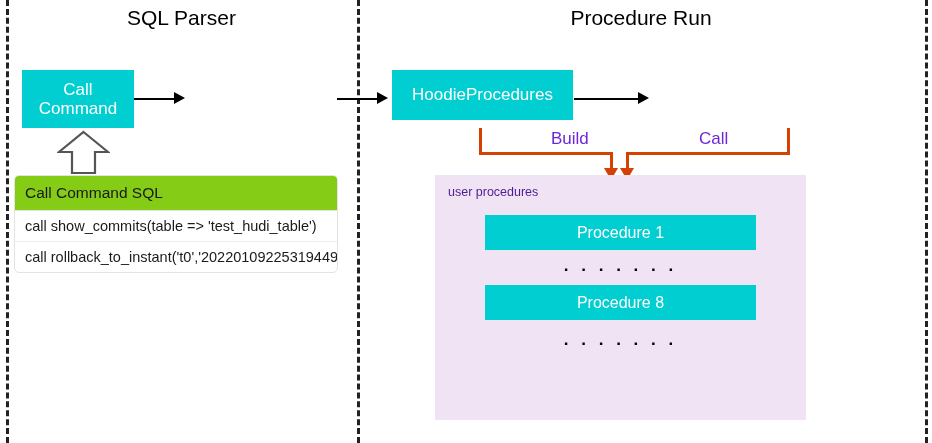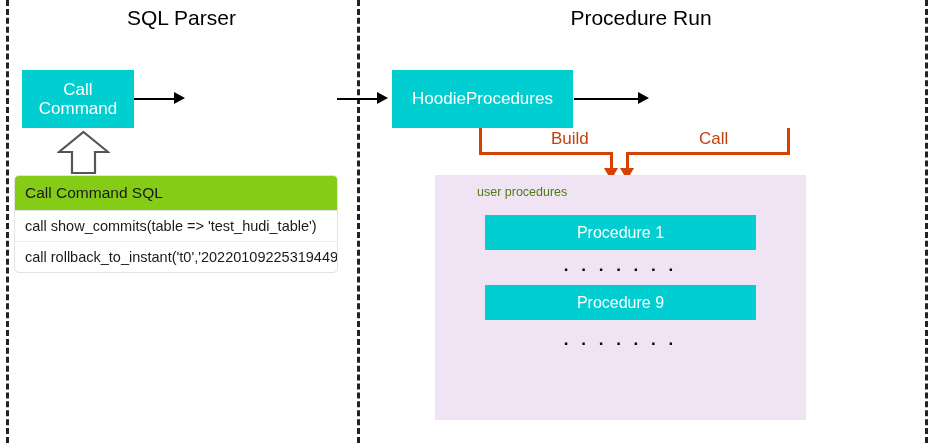--- a/index.html
+++ b/index.html
@@ -48,21 +48,21 @@
     color: #ffffff;
     display: flex;
     align-items: center;
     justify-content: center;
     text-align: center;
     line-height: 1.12;
     box-sizing: border-box;
   }
   .tealbox.b-call     { left: 22px;  top: 70px;  width: 112px; height: 58px; font-size: 17px; }
   .tealbox.b-spark    { left: 190px; top: 70px;  width: 146px; height: 58px; font-size: 17px; }
-  .tealbox.b-hoodie   { left: 392px; top: 70px;  width: 181px; height: 58px; font-size: 17px; text-align: center; }
+  .tealbox.b-hoodie   { left: 392px; top: 70px;  width: 181px; height: 50px; font-size: 17px; text-align: center; }
   .tealbox.b-callproc { left: 653px; top: 70px;  width: 266px; height: 58px; font-size: 17px; }
 
   .tealbox.proc-item {
     left: 485px;
     width: 271px;
     height: 35px;
     font-size: 16px;
   }
   .tealbox.p1 { top: 215px; }
   .tealbox.p2 { top: 285px; }
@@ -152,21 +152,21 @@
     border-left: 7px solid transparent;
     border-right: 7px solid transparent;
     border-top: 12px solid #D64000;
   }
   .o-head-build { left: 604px; top: 168px; }
   .o-head-call  { left: 620px; top: 168px; }
 
   .conn-label {
     position: absolute;
     font-size: 17px;
-    color: #c2410c;
+    color: #6d28d9;
     background: #ffffff;
     padding: 0 5px;
     white-space: nowrap;
   }
   .conn-label.build { left: 546px; top: 129px; }
   .conn-label.call  { left: 694px; top: 129px; }
 
   
   .proc-panel {
     position: absolute;
@@ -174,23 +174,22 @@
     top: 175px;
     width: 371px;
     height: 245px;
     background: #F0E3F3;
   }
   .proc-panel-label {
     position: absolute;
     left: 448px;
     top: 185px;
     font-size: 12.5px;
-    color: #4d7c0f;
-    white-space: nowrap;
-    margin-left: 29px;
+    color: #4c1d95;
+    white-space: nowrap;
   }
   .dots {
     position: absolute;
     left: 485px;
     width: 271px;
     text-align: center;
     font-size: 17px;
     letter-spacing: 4px;
     color: #000000;
     font-weight: bold;
@@ -253,16 +252,16 @@
   <div class="o-head o-head-call"></div>
 
   <div class="conn-label build">Build</div>
   <div class="conn-label call">Call</div>
 
   <div class="proc-panel"></div>
   <div class="proc-panel-label">user procedures</div>
 
   <div class="tealbox proc-item p1">Procedure 1</div>
   <div class="dots d1">. . . . . . .</div>
-  <div class="tealbox proc-item p2">Procedure 9</div>
+  <div class="tealbox proc-item p2">Procedure 8</div>
   <div class="dots d2">. . . . . . .</div>
 
 </div>
 
 </body></html>

